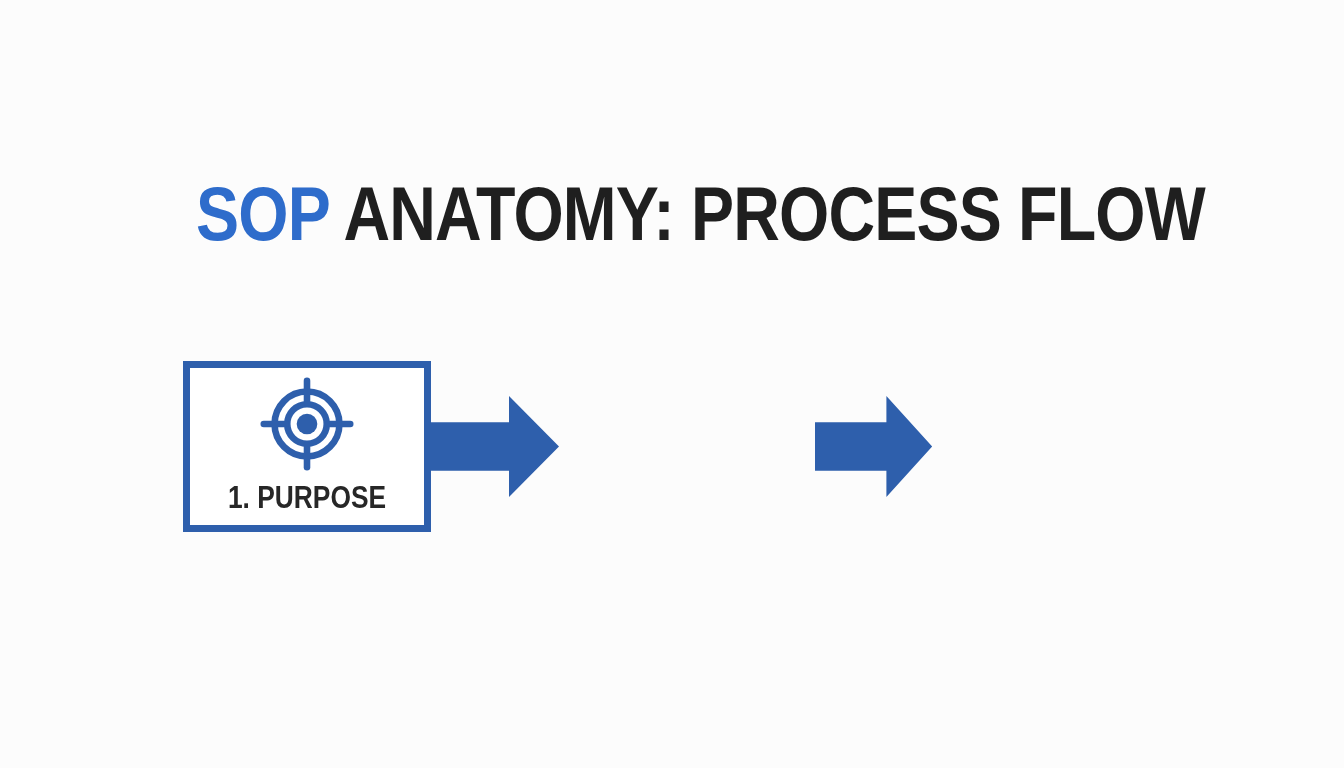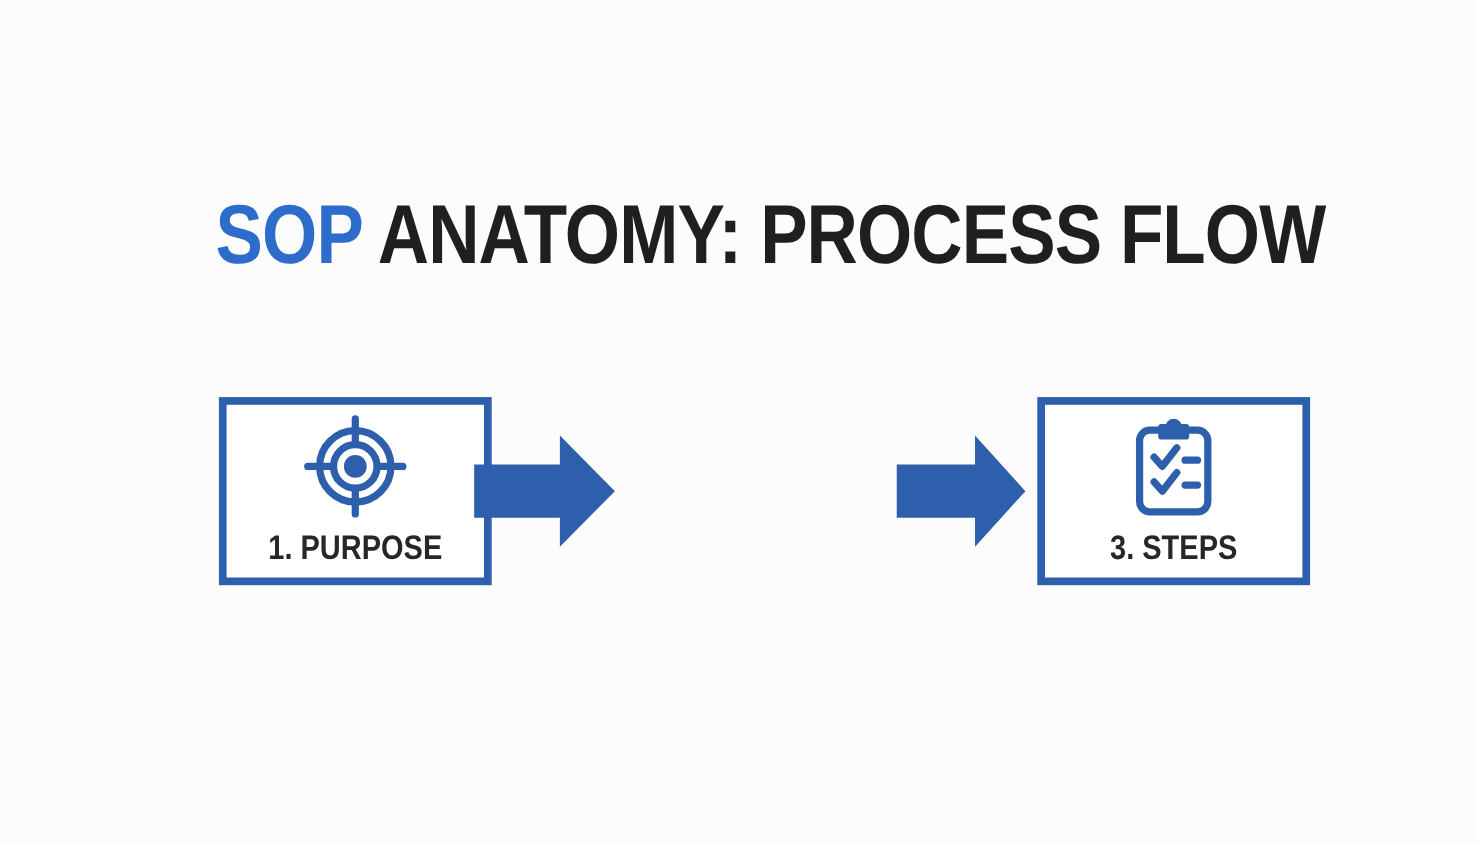--- a/index.html
+++ b/index.html
@@ -19,21 +19,21 @@
   }
   .title .hl{color:var(--title-blue,#2e6ccb);}
 
   
   .flow{position:absolute;left:155px;top:361px;width:1008px;height:172px;}
   .step-box{
     position:absolute;top:0;height:171px;box-sizing:border-box;
     background:var(--box-fill,#ffffff);
     border:7px solid var(--structure-blue,#2e5fac);
   }
-  .b1{left:16px;width:248px;}
+  .b1{left:0;width:248px;}
   .b2{left:388px;width:244px;}
   .b3{left:760px;width:248px;}
   .icon{position:absolute;top:9px;left:50%;transform:translateX(-50%);}
   .step-label{
     position:absolute;bottom:12px;left:0;width:100%;text-align:center;
     font-size:31px;line-height:31px;font-weight:bold;white-space:nowrap;
     color:var(--label-dark,#272727);
     transform:scaleX(0.85);transform-origin:center;
   }
   .arrow{position:absolute;top:33px;height:105px;}
@@ -77,29 +77,15 @@
       </svg>
     </div>
 
 
     <div class="arrow a2">
       <svg width="100%" height="100%" viewBox="0 0 130 104" preserveAspectRatio="none">
         <polygon class="fl" points="0,28 78,28 78,2 128,52 78,102 78,76 0,76"></polygon>
       </svg>
     </div>
 
-    <div class="step-box b3">
-      <div class="icon">
-        <svg width="94" height="94" viewBox="0 0 100 100">
-          <rect class="st" x="17" y="15" width="66" height="79" rx="10" stroke-width="7"></rect>
-          <circle class="fl" cx="50" cy="12" r="8"></circle>
-          <rect class="fl" x="35" y="9" width="30" height="15" rx="3"></rect>
-          <polyline class="st" points="31,41 39,50 53,32" stroke-width="7" stroke-linecap="round" stroke-linejoin="round"></polyline>
-          <line class="st" x1="61" y1="44" x2="73" y2="44" stroke-width="7" stroke-linecap="round"></line>
-          <polyline class="st" points="31,65 39,74 53,56" stroke-width="7" stroke-linecap="round" stroke-linejoin="round"></polyline>
-          <line class="st" x1="61" y1="68" x2="73" y2="68" stroke-width="7" stroke-linecap="round"></line>
-        </svg>
-      </div>
-      <div class="step-label">3. STEPS</div>
-    </div>
 
   </div>
 </div>
 
 </body></html>

